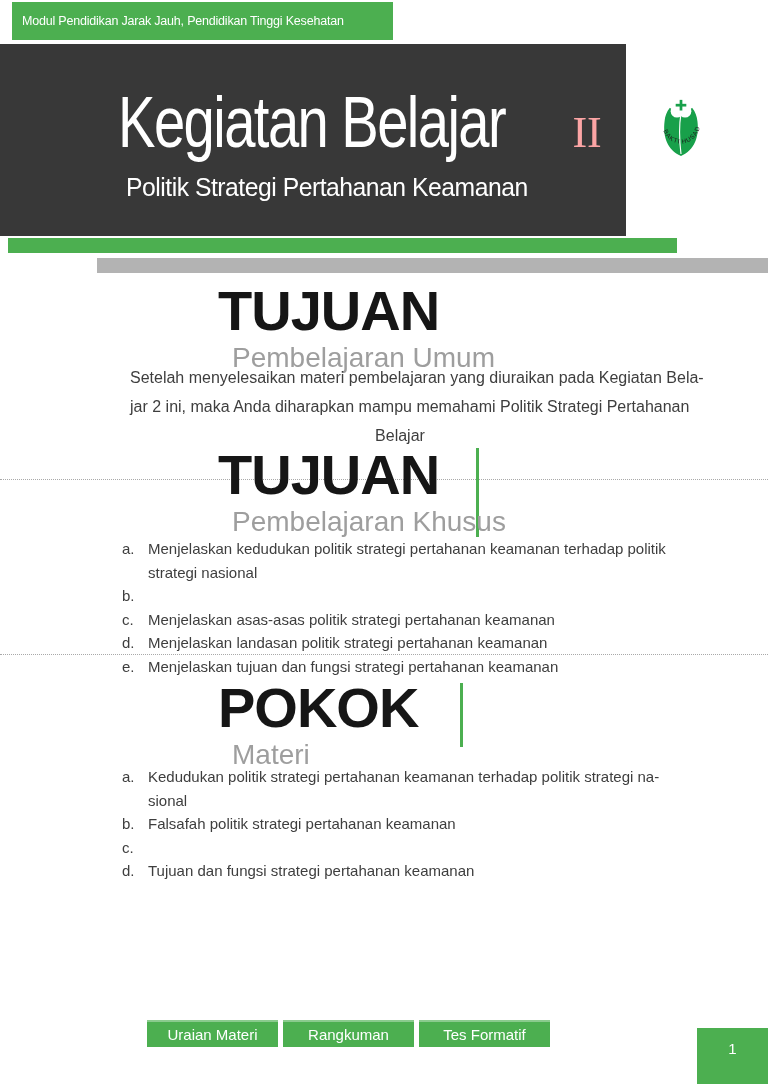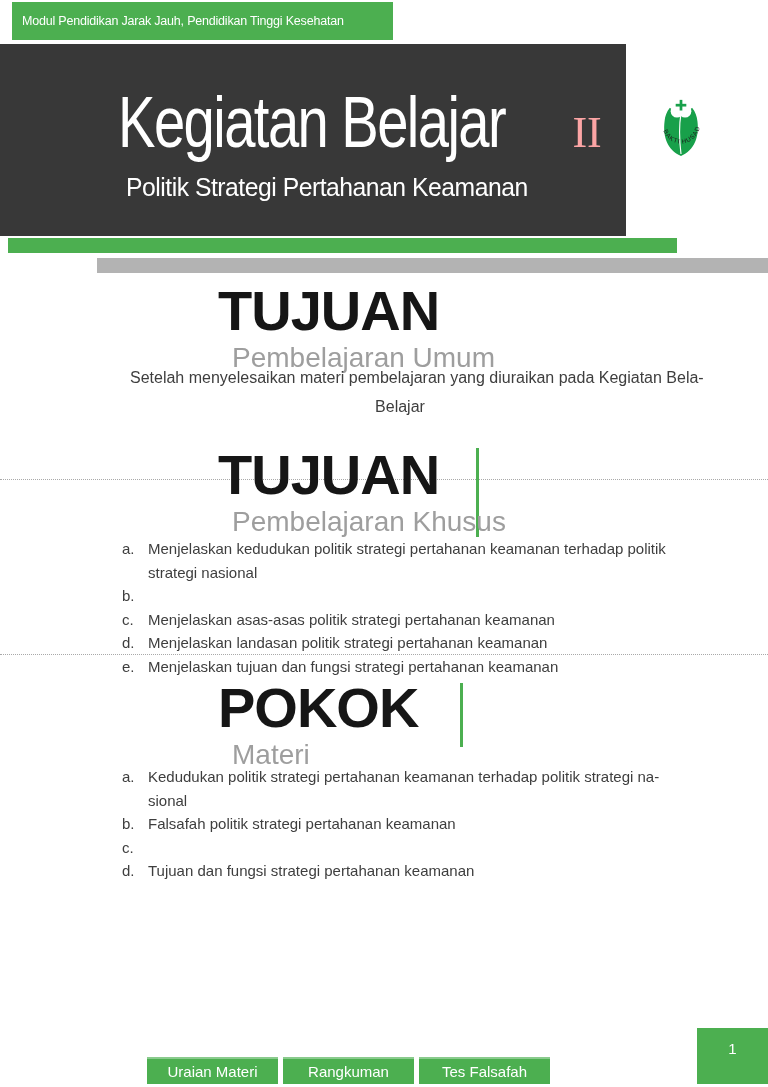--- a/index.html
+++ b/index.html
@@ -40,21 +40,21 @@
   .para{position:absolute;left:118px;top:363px;width:540px;text-align:center;
         font-size:16px;line-height:29px;color:var(--text,#3e3e3e);margin-left:12px;}
   .para div{white-space:nowrap;}
   
   .list{position:absolute;left:122px;width:560px;font-size:15px;line-height:23.5px;color:var(--text,#3e3e3e);}
   .l1{top:537px;} .l2{top:765px;}
   .li{display:flex;}
   .li .mk{width:26px;flex:0 0 26px;}
   .li .tx{white-space:pre-line;}
   
-  .footer-buttons{position:absolute;left:147px;top:1057px;display:flex;gap:5px;}
+  .footer-buttons{position:absolute;left:147px;top:1020px;display:flex;gap:5px;}
   .fbtn{width:131px;height:27px;box-sizing:border-box;background:var(--green,#4caf50);
         border-top:2px solid rgba(255,255,255,0.35);color:#fff;font-size:15px;
         display:flex;align-items:center;justify-content:center;cursor:pointer;}
   .page-box{position:absolute;left:697px;top:1028px;width:71px;height:56px;background:var(--green,#4caf50);
             color:#fff;font-size:15px;display:flex;justify-content:center;}
   .page-box span{margin-top:12px;}
 </style>
 </head>
 <body>
 
@@ -94,20 +94,21 @@
 
   <div class="band-green"></div>
   <div class="band-gray"></div>
 
   <div class="sec sec1">
     <div class="h-big">TUJUAN</div>
     <div class="h-sub">Pembelajaran Umum</div>
   </div>
   <div class="para">
       <div>Setelah menyelesaikan materi pembelajaran yang diuraikan pada Kegiatan Bela-</div>
+      <div>jar 2 ini, maka Anda diharapkan mampu memahami Politik Strategi Pertahanan</div>
       <div>Belajar</div>
     </div>
 
   <div class="dotted d1"></div>
 
   <div class="vline v1"></div>
   <div class="sec sec2">
     <div class="h-big">TUJUAN</div>
     <div class="h-sub">Pembelajaran Khusus</div>
   </div>
@@ -156,19 +157,19 @@
       </div>
       <div class="li">
         <span class="mk">d.</span>
         <span class="tx">Tujuan dan fungsi strategi pertahanan keamanan</span>
       </div>
     </div>
 
   <div class="footer-buttons">
       <div class="fbtn">Uraian Materi</div>
       <div class="fbtn">Rangkuman</div>
-      <div class="fbtn">Tes Falsafah</div>
+      <div class="fbtn">Tes Formatif</div>
     </div>
   <div class="page-box">
     <span>1</span>
   </div>
 
 </div>
 
 </body></html>

